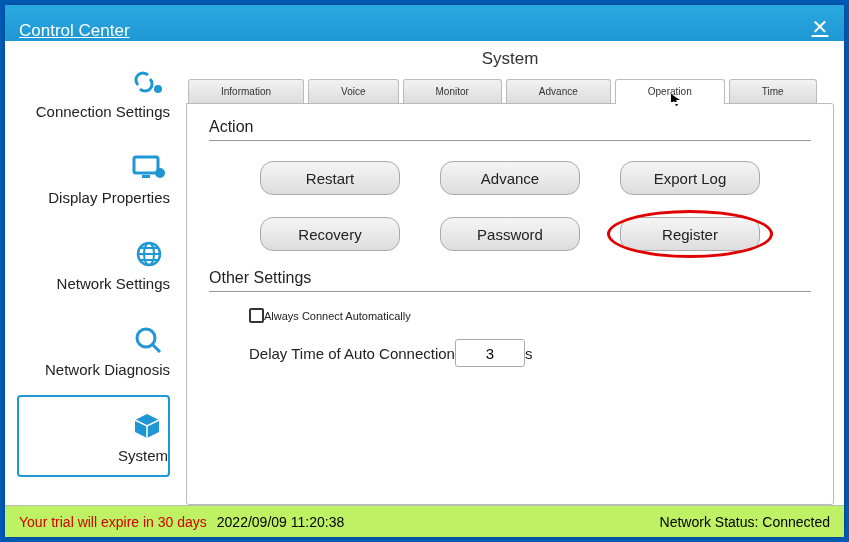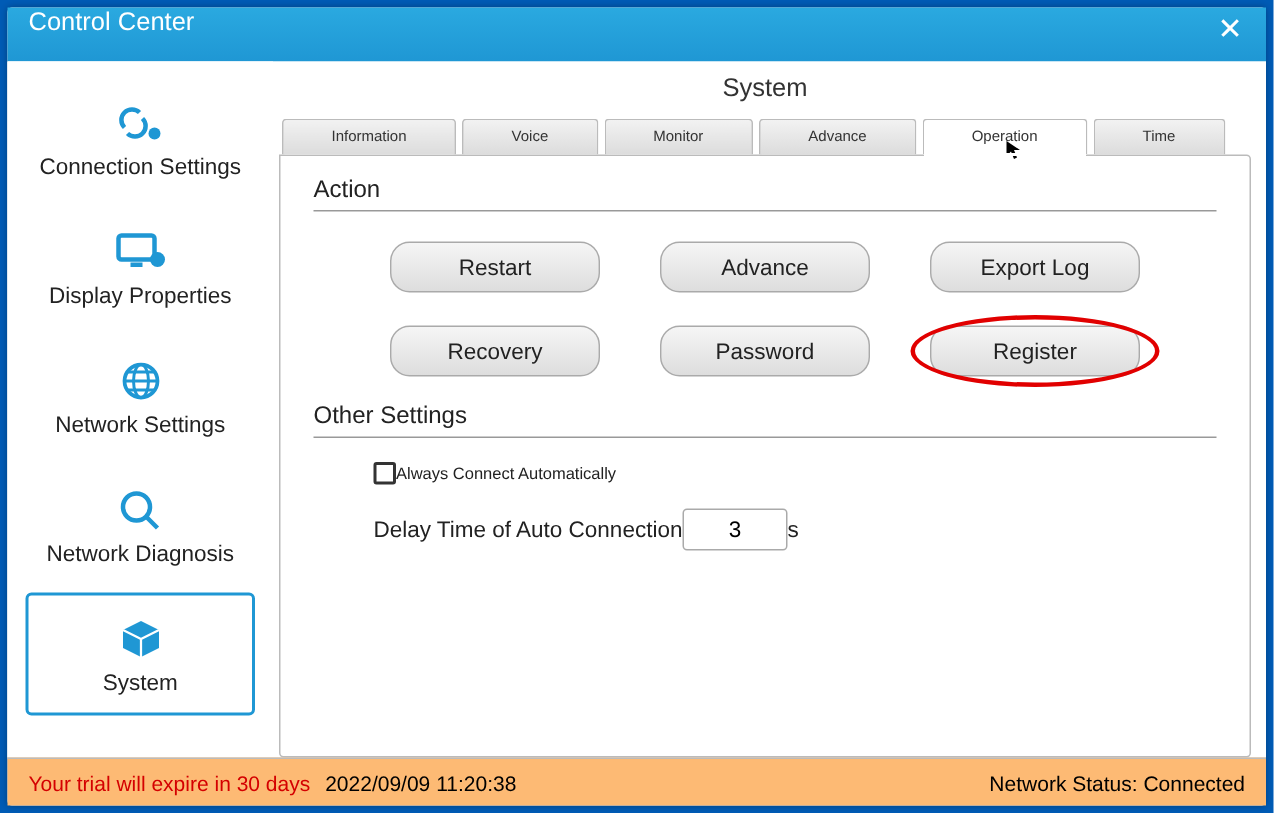--- a/index.html
+++ b/index.html
@@ -19,23 +19,24 @@
     border-radius: 3px;
     display: flex;
     flex-direction: column;
     box-shadow: 0 0 4px rgba(0,0,0,.3);
   }
   .titlebar {
     height: 36px;
     background: linear-gradient(to bottom, #2aa9e0, #1f97d4);
     color: #fff;
     display: flex;
-    align-items: flex-start;
+    align-items: flex-end;
     padding: 0 10px 0 14px;
     font-size: 17px;
+    text-decoration: underline;
   }
   .titlebar .spacer { flex: 1; }
   .close-btn {
     width: 28px; height: 28px;
     display:flex; align-items:center; justify-content:center;
     cursor: pointer; font-size: 20px; color:#fff;
   }
   .body {
     flex: 1;
     display: flex;
@@ -45,21 +46,21 @@
   .sidebar {
     width: 177px;
     background: #fff;
     display:flex;
     flex-direction:column;
     padding: 8px 0 0 0;
   }
   .side-item {
     display:flex;
     flex-direction:column;
-    align-items:center;
+    align-items:flex-end;
     justify-content:center;
     height: 82px;
     gap: 4px;
     font-size: 15px;
     color:#222;
     cursor:pointer;
     margin: 2px 12px;
     border-radius:4px;
   }
   .side-item.active {
@@ -167,21 +168,21 @@
     width:70px;height:28px;border:1px solid #aaa;border-radius:3px;text-align:center;font-size:15px;
   }
   .statusbar{
     height:32px;
     border-top:1px solid #bbb;
     display:flex;
     align-items:center;
     padding: 0 14px;
     font-size:14px;
     gap:10px;
-    background:#fdba74;
+    background:#bef264;
   }
   .statusbar .warn{ color:#d40000; }
   .statusbar .spacer{flex:1;}
 </style>
 </head>
 <body>
 
 <div class="window">
 
   <div class="titlebar">

